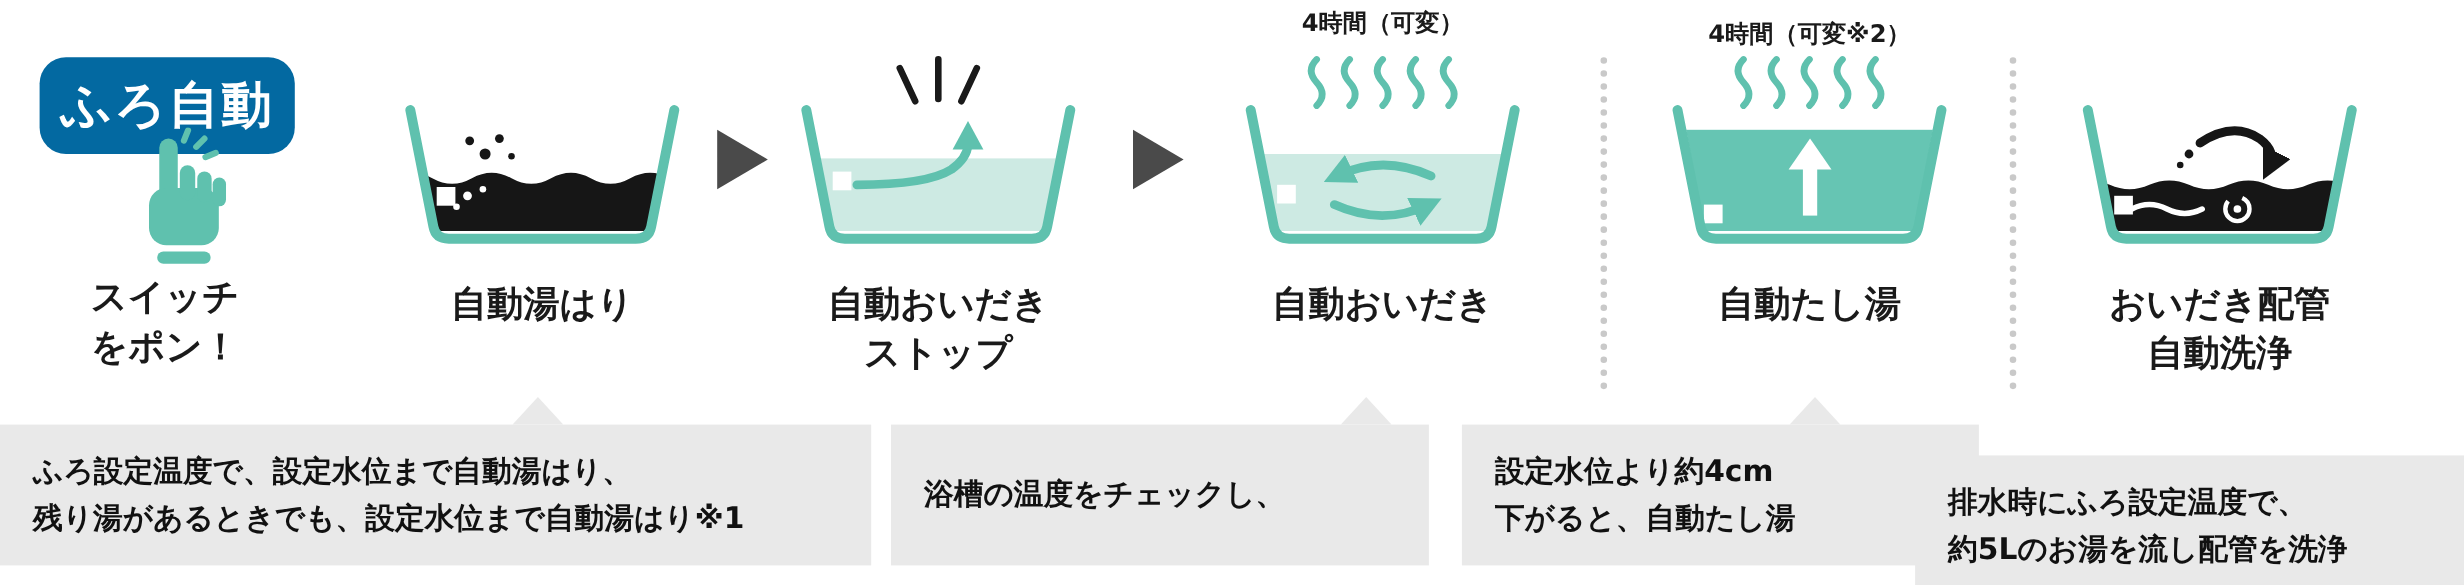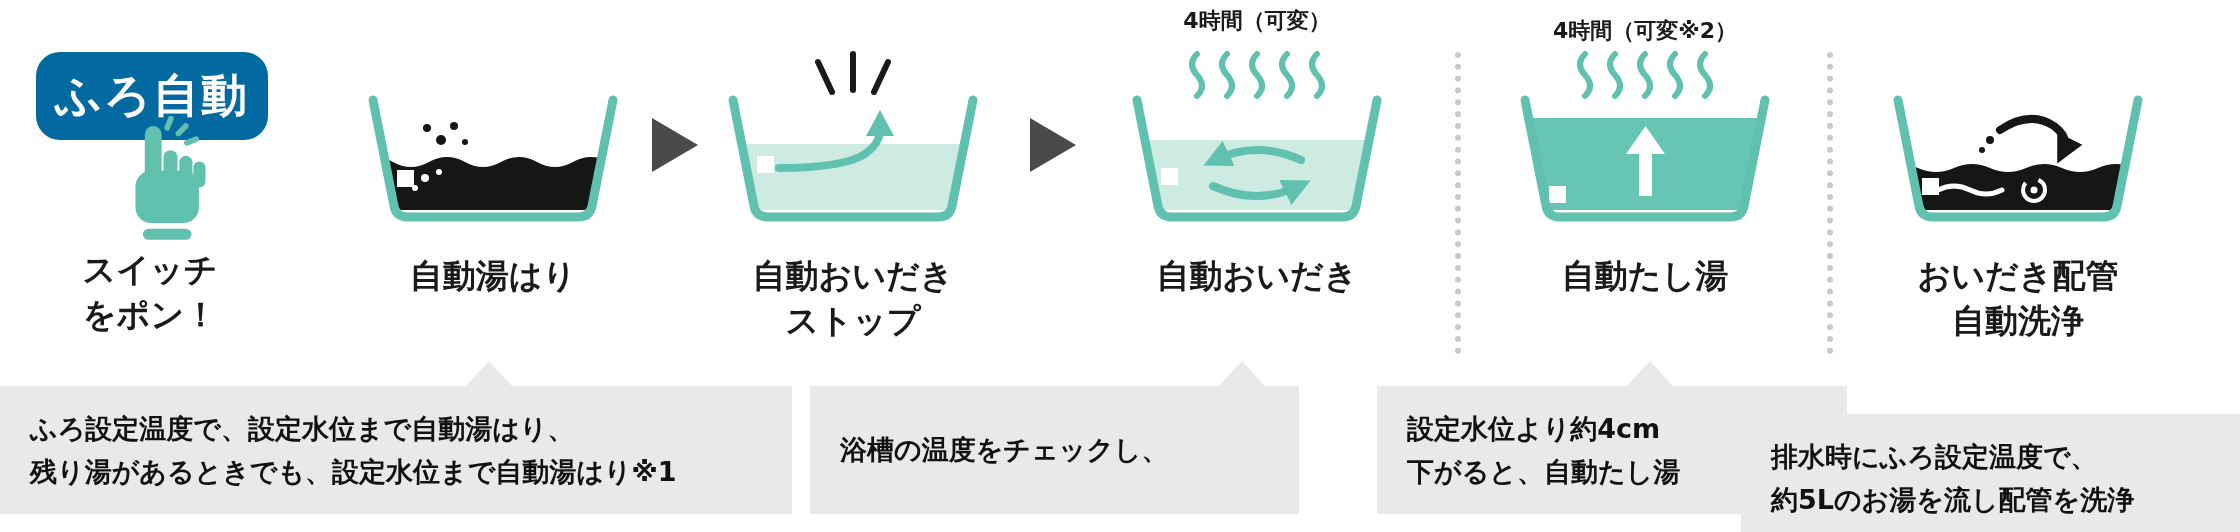--- a/index.html
+++ b/index.html
@@ -237,21 +237,21 @@
   <div class="pointer-up" style="left:1627px;"></div>
   <div class="pointer-down"></div>
 
   <div class="callout" style="left:0; width:792px;">
     <span>ふろ設定温度で、設定水位まで自動湯はり、</span>
     <span>残り湯があるときでも、設定水位まで自動湯はり※1</span>
   </div>
   <div class="callout" style="left:810px; width:489px;">
     <span>浴槽の温度をチェックし、</span>
   </div>
-  <div class="callout" style="left:1377px; width:470px;">
+  <div class="callout" style="left:1329px; width:470px;">
     <span>設定水位より約4cm</span>
     <span>下がると、自動たし湯</span>
   </div>
   <div class="callout" style="left:1741px; width:560px;margin-top:28px;">
     <span>排水時にふろ設定温度で、</span>
     <span>約5Lのお湯を流し配管を洗浄</span>
   </div>
 
 </div>
 

